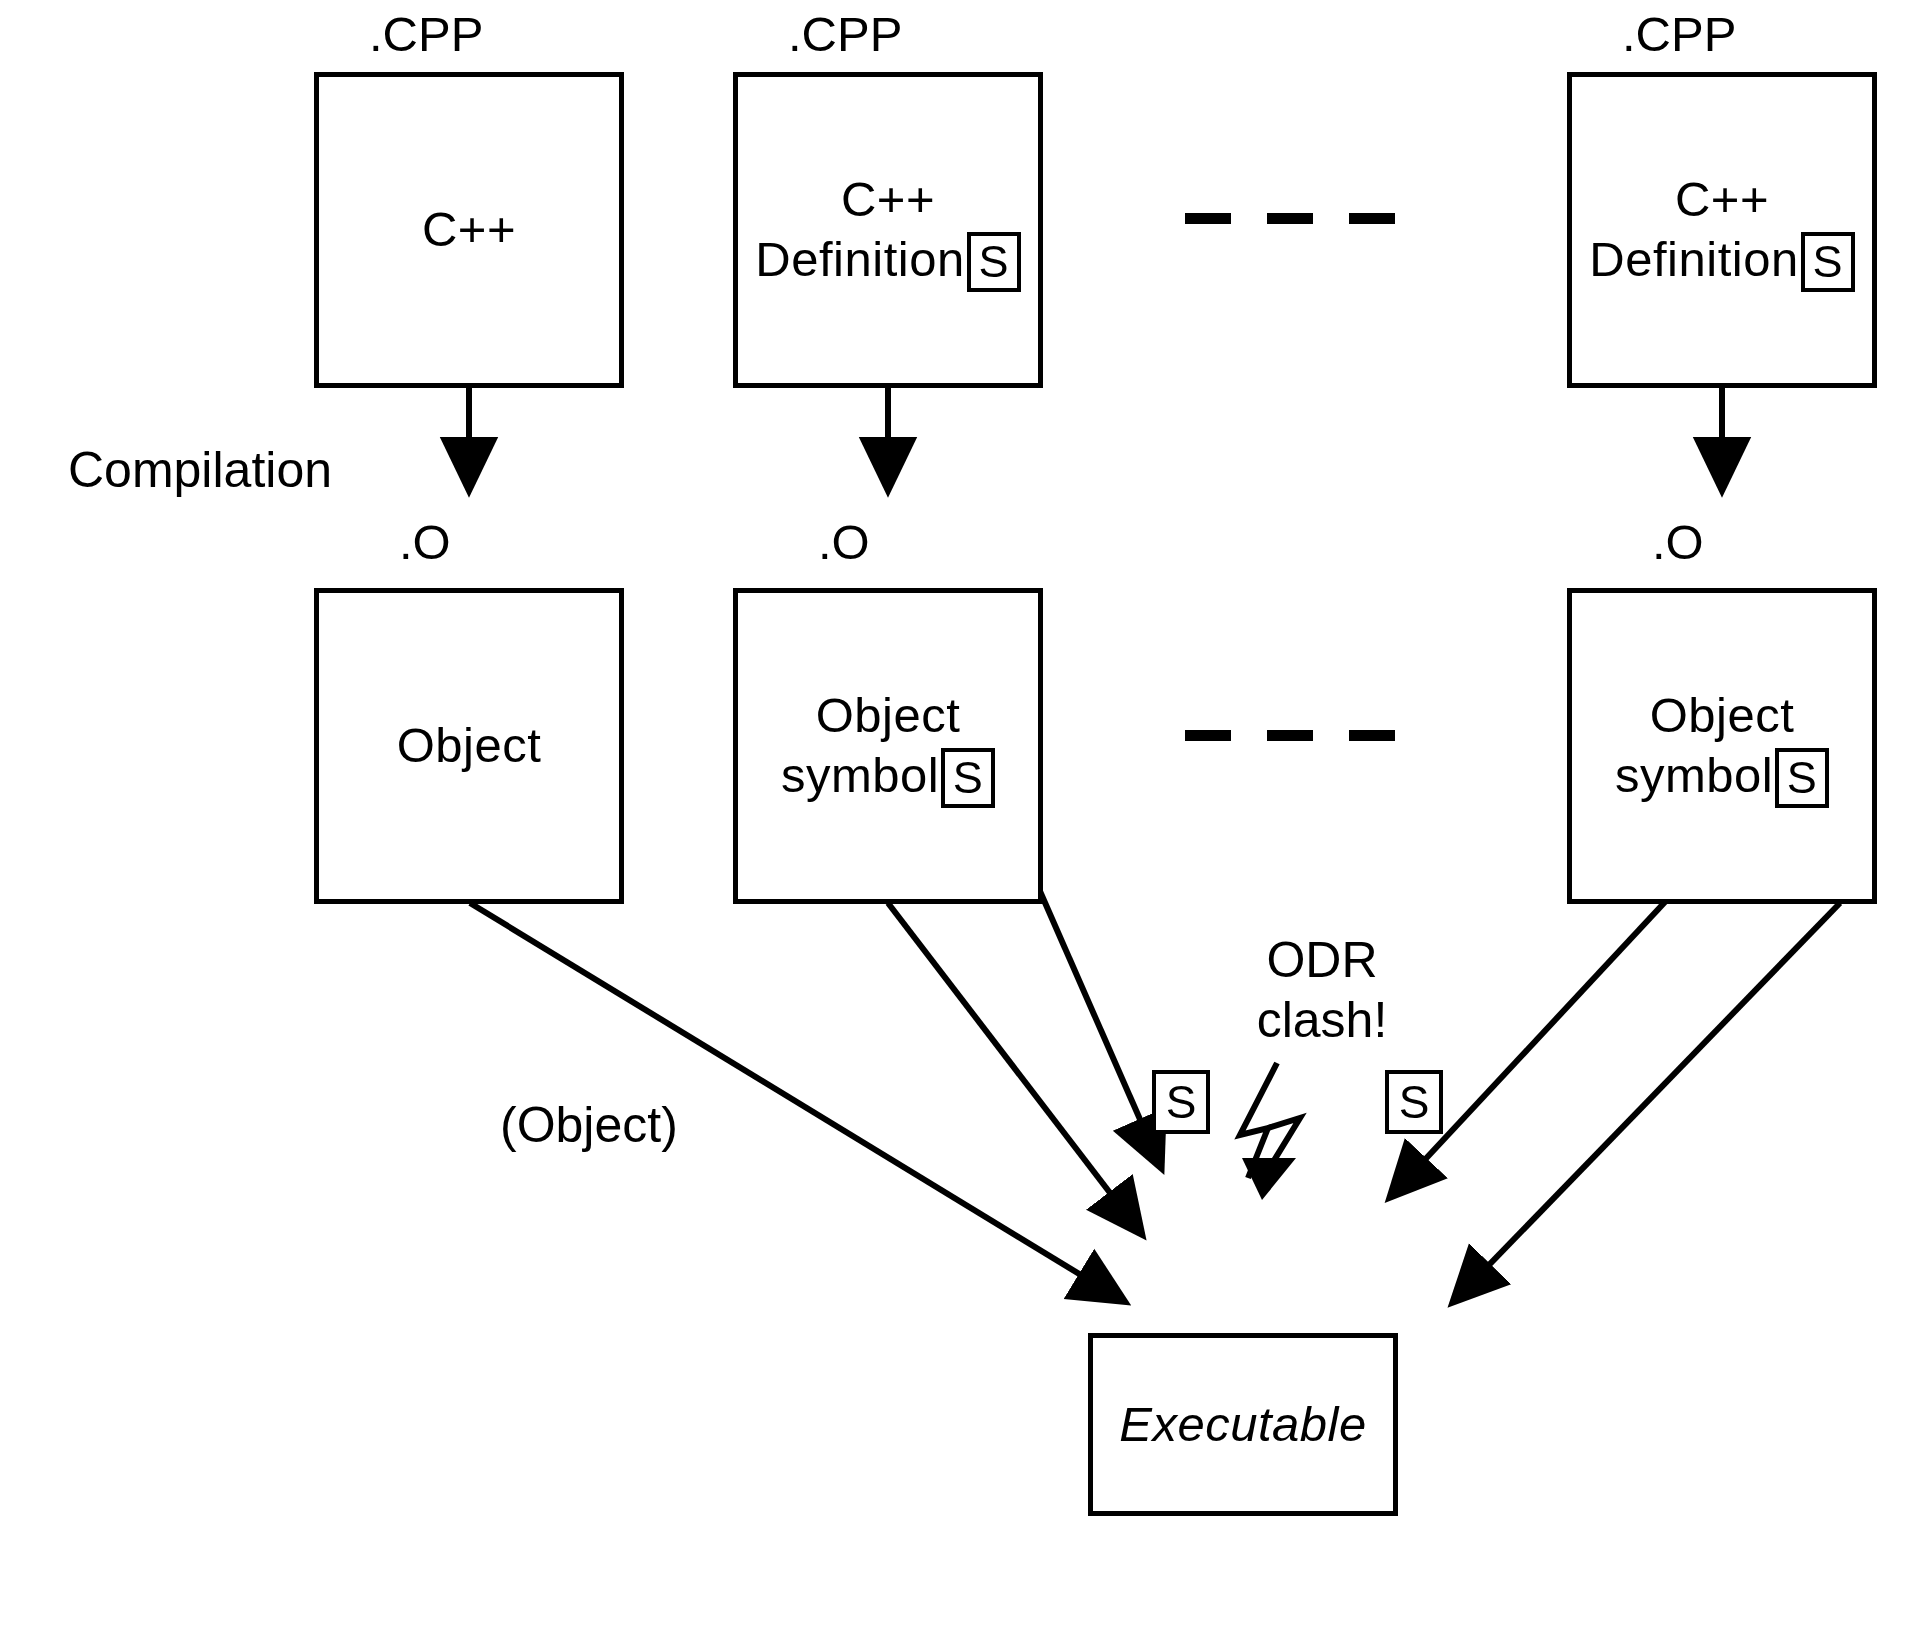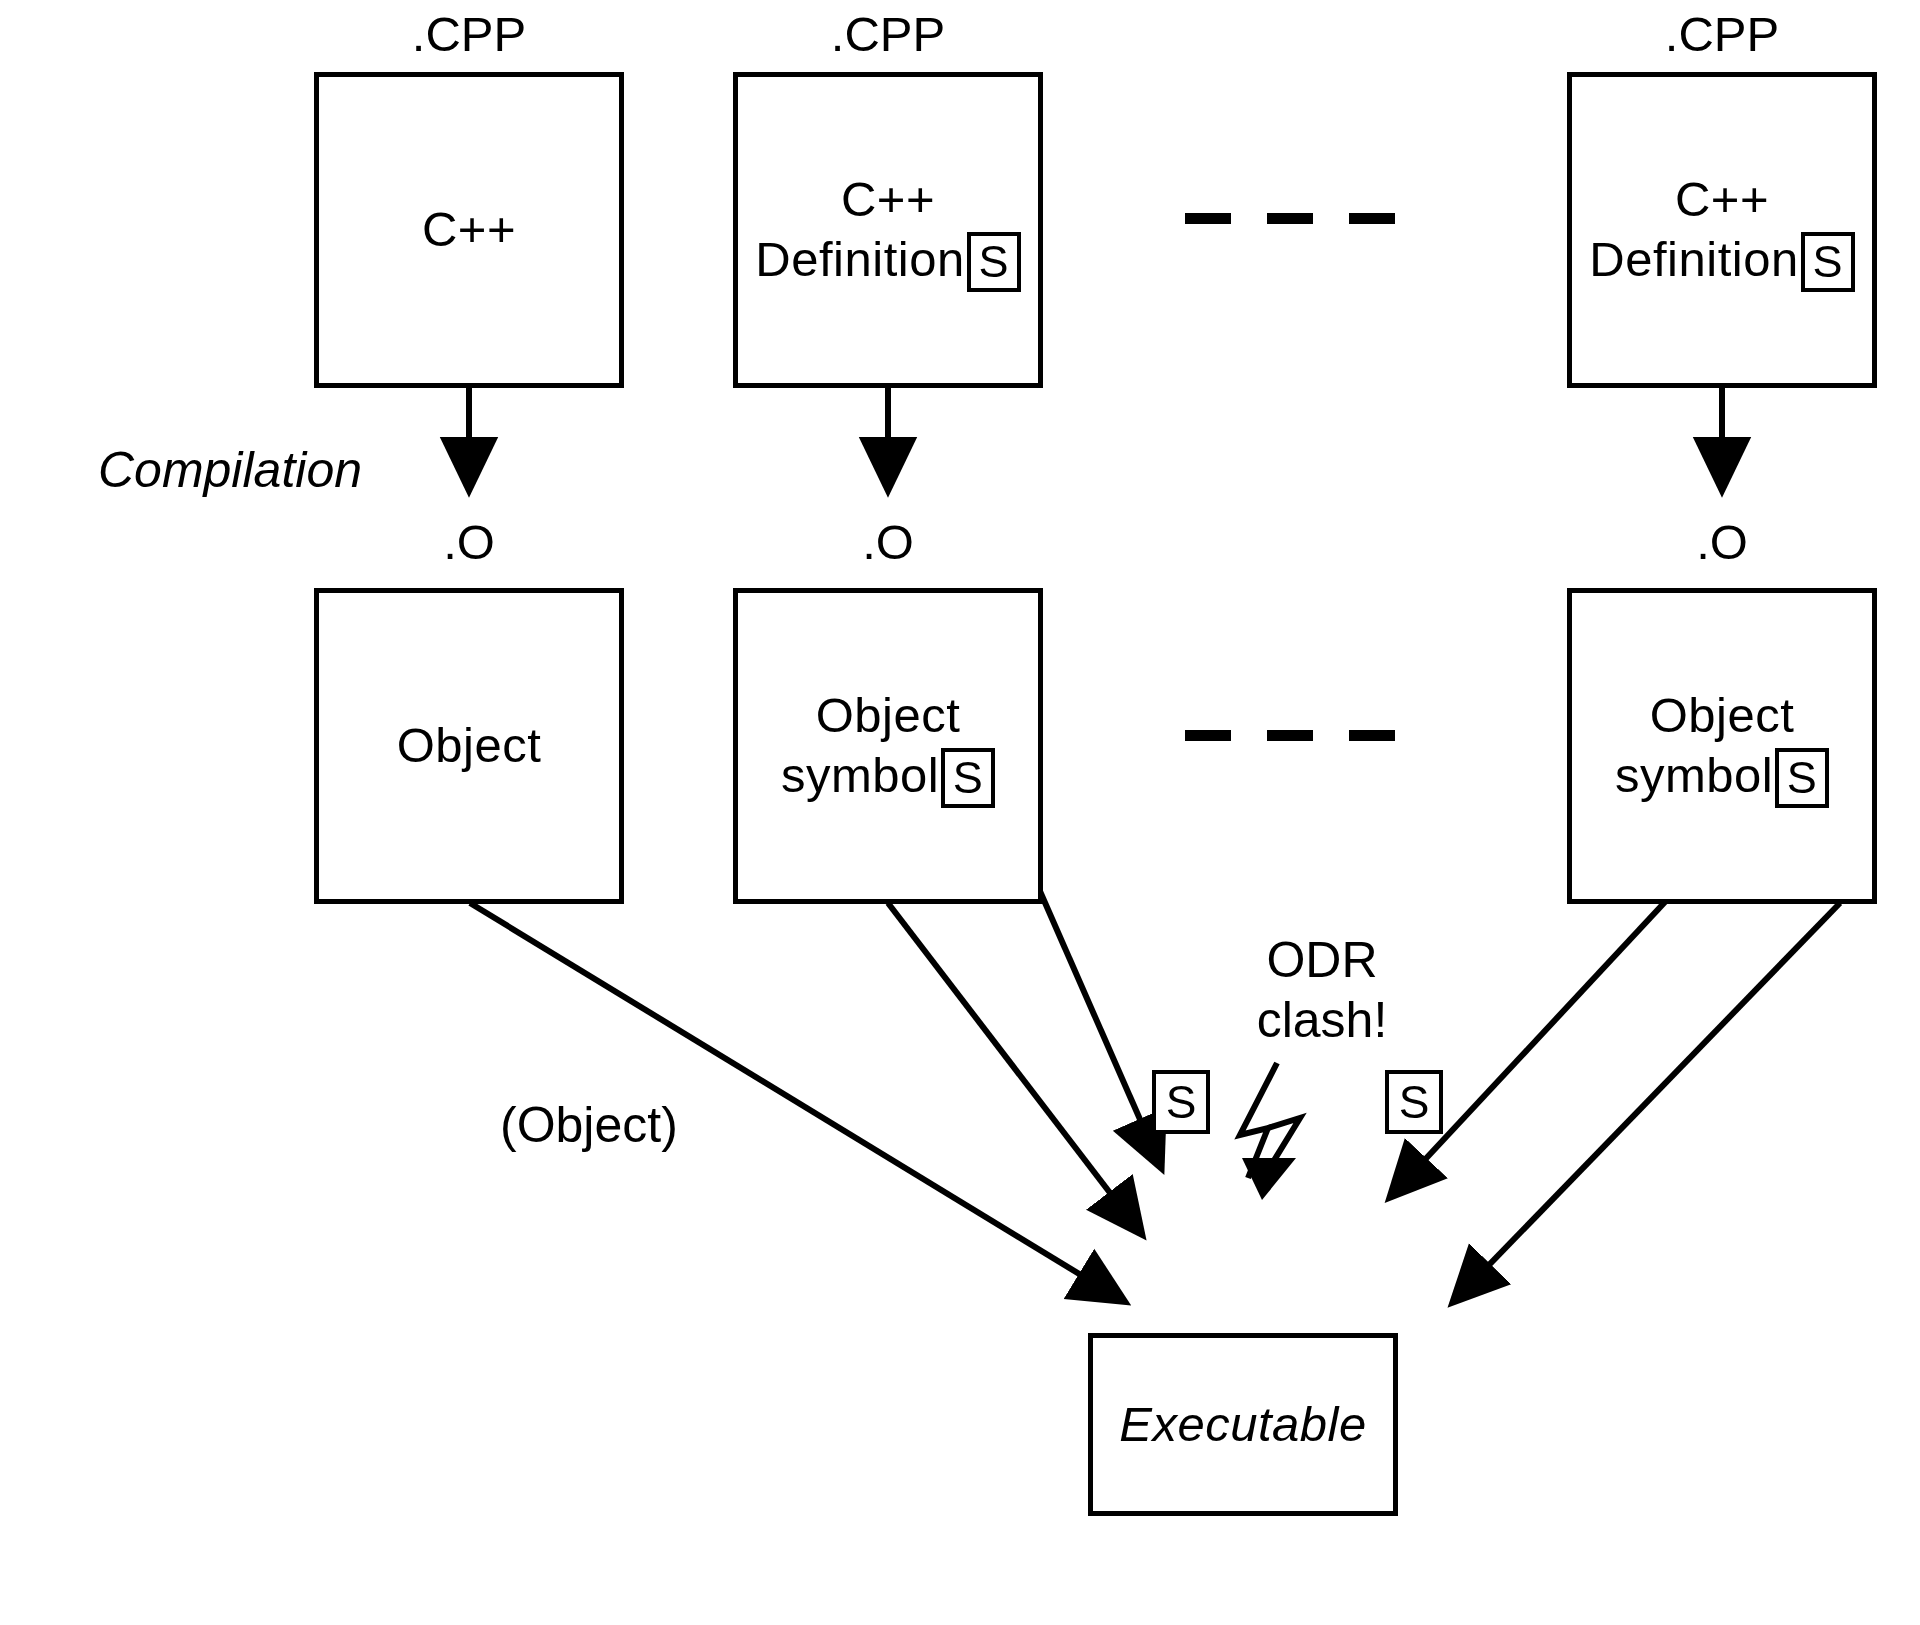--- a/index.html
+++ b/index.html
@@ -45,21 +45,20 @@
   .node-text .linebox {
     display: flex;
     align-items: center;
     justify-content: center;
     gap: 0px;
   }
   .cap-label {
     position: absolute;
     font-size: 49px;
     white-space: nowrap;
-    text-align: center;
   }
   .free-label {
     position: absolute;
     font-size: 50px;
     white-space: nowrap;
     line-height: 1.2;
   }
   .sym-chip {
     display: inline-flex;
     align-items: center;
@@ -182,21 +181,21 @@
       <div class="linebox">
           <span>C++</span>
         </div>
       <div class="linebox">
         <span>Definition</span>
         <span class="sym-chip">S</span>
       </div>
     </div>
   </div>
 
-  <div class="free-label" style="left:98px; top:440px;font-style:italic;">Compilation</div>
+  <div class="free-label" style="left:68px; top:440px;">Compilation</div>
 
   <div class="cap-label" style="left:399px; top:514px; width:140px;">.O</div>
   <div class="node-box" style="left:314px; top:588px; width:310px; height:316px;">
     <div class="node-text">
       <div class="linebox">
           <span>Object</span>
         </div>
     </div>
   </div>
 

